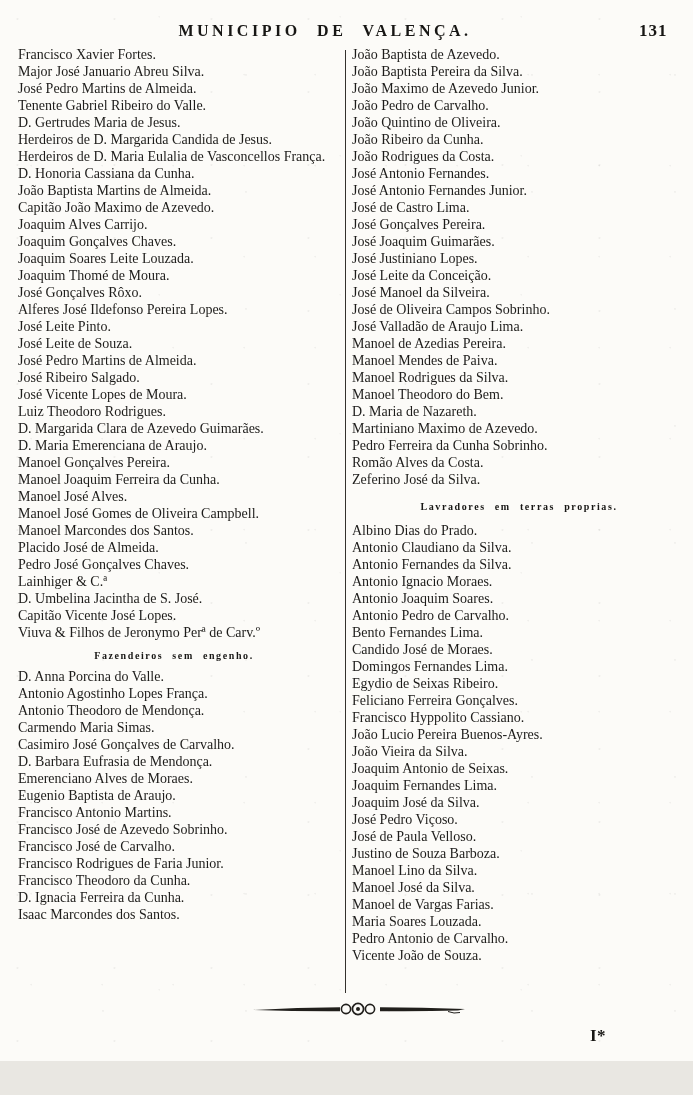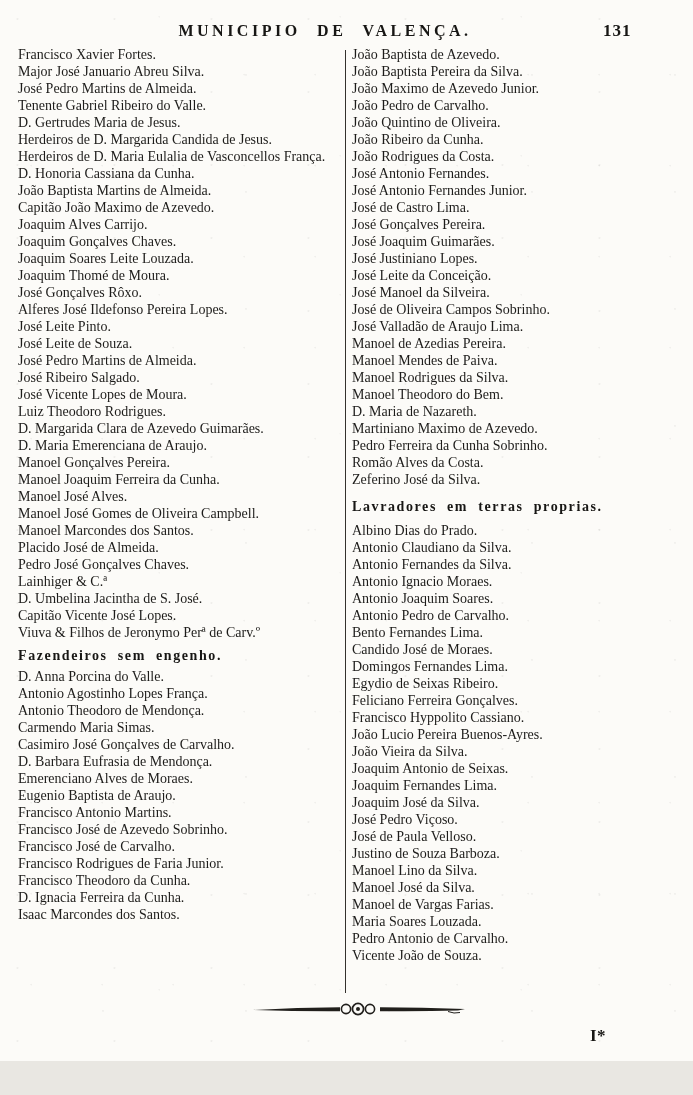--- a/index.html
+++ b/index.html
@@ -18,37 +18,37 @@
     background-size:97px 73px,143px 117px,71px 91px,181px 139px;
   }
   .title{
     position:absolute;top:22px;left:0;width:650px;
     text-align:center;
     font-weight:bold;font-size:16px;
     letter-spacing:3.5px;word-spacing:9px;
     color:#171614;
   }
   .pagenum{
-    position:absolute;top:21px;left:603px;
+    position:absolute;top:21px;left:639px;
     font-weight:bold;font-size:17px;letter-spacing:1px;
     color:#171614;
   }
   .col{
     position:absolute;top:46px;
     font-size:14px;line-height:17px;
   }
   .col-left{left:18px;width:312px;}
   .col-right{left:352px;width:334px;}
   .entry{
     padding-left:24px;text-indent:-24px;
     white-space:normal;
   }
   .heading{
-    font-weight:bold;
-    font-size:14px;letter-spacing:1.6px;word-spacing:5px;
+    text-align:center;font-weight:bold;
+    font-size:10px;letter-spacing:1.6px;word-spacing:5px;
     margin:6px 0 4px 0;
     color:#171614;
   }
   .col-right .heading{margin:10px 0 7px 0;}
   .divider{
     position:absolute;left:345px;top:50px;
     width:1.4px;height:943px;
     background:#34312d;
   }
   .ornament{

